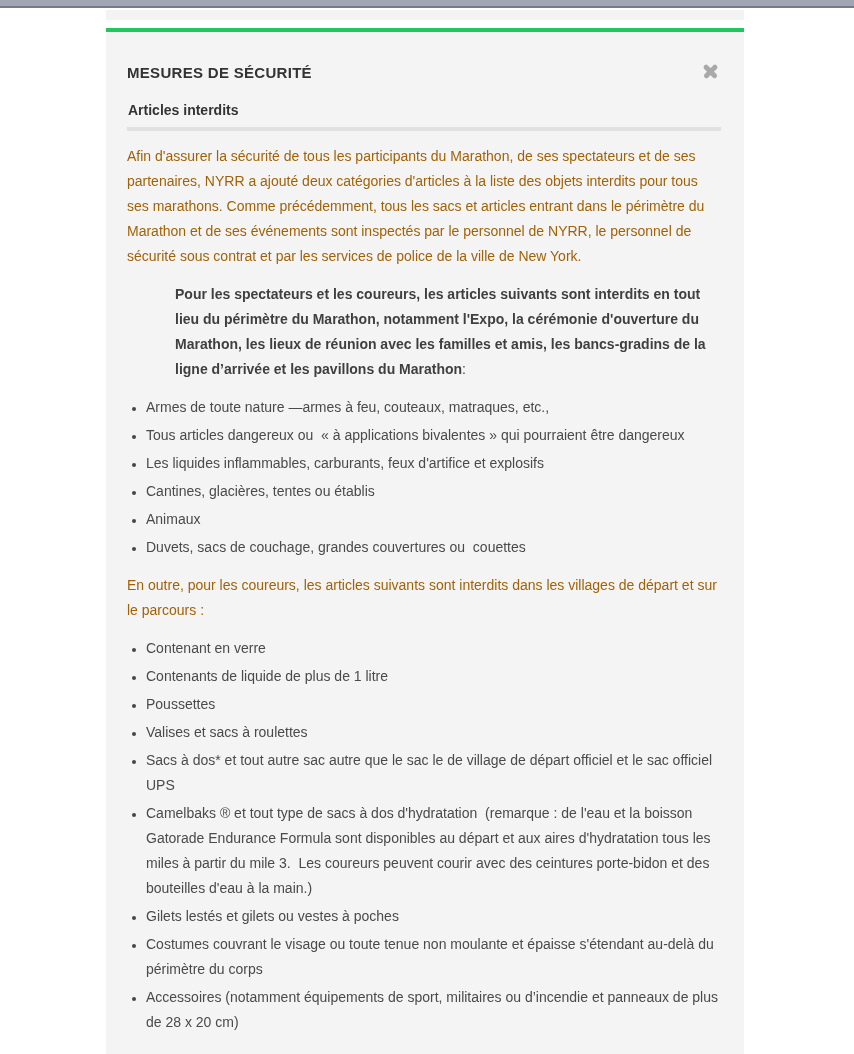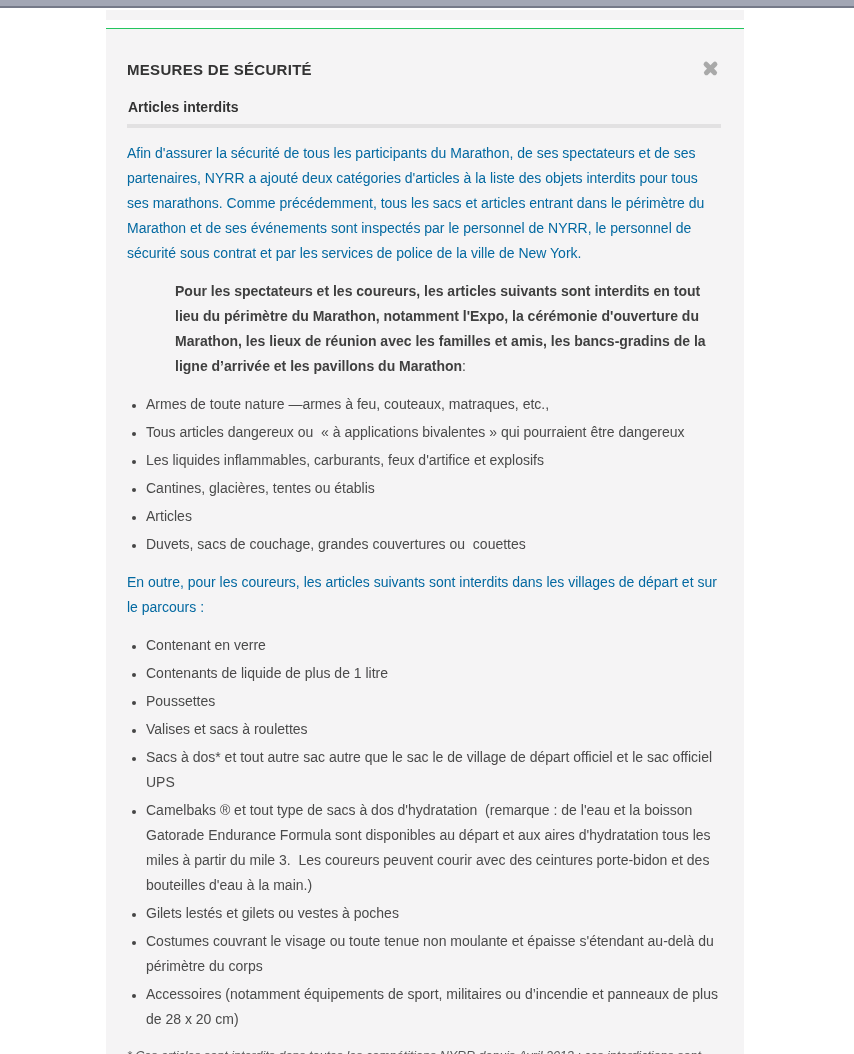--- a/index.html
+++ b/index.html
@@ -18,21 +18,21 @@
   }
   .page-strip {
     position: absolute; left: 106px; top: 10px;
     width: 638px; height: 10px;
     background: #f4f3f4;
   }
   .modal {
     position: absolute; left: 106px; top: 28px;
     width: 638px; height: 1026px;
     background: #f5f4f5;
-    border-top: 1px solid #22c55e;
+    border-top: 4px solid #22c55e;
     padding: 0 23px 0 21px;
   }
   .close-btn {
     position: absolute; top: 31px; right: 25px;
     width: 17px; height: 17px;
     cursor: pointer;
     background: none; border: none; padding: 0;
   }
   .close-btn .bar {
     position: absolute; left: 0; top: 6px;
@@ -53,21 +53,21 @@
     color: #333333;
   }
   .divider {
     border: none;
     border-top: 4px solid #e2e1e2;
     margin: 9px 0 0;
   }
   .body-par {
     margin: 13px 0 0;
     font-size: 14px; line-height: 25px;
-    color: #0369a1;
+    color: #a16207;
     white-space: pre-wrap;
   }
   .bold-par { font-weight: bold; color: #3f3f3f; margin-left: 48px; }
   .bold-par .colon { font-weight: normal; color: #4a4a4a; }
   .items-list {
     margin: 13px 0 0; padding-left: 19px;
     font-size: 14px; line-height: 25px;
     color: #4a4a4a;
     list-style: disc outside;
   }
@@ -102,21 +102,21 @@
 
   <p class="body-par">Afin d'assurer la sécurité de tous les participants du Marathon, de ses spectateurs et de ses partenaires, NYRR a ajouté deux catégories d'articles à la liste des objets interdits pour tous ses marathons. Comme précédemment, tous les sacs et articles entrant dans le périmètre du Marathon et de ses événements sont inspectés par le personnel de NYRR, le personnel de sécurité sous contrat et par les services de police de la ville de New York.</p>
 
   <p class="body-par bold-par"><span>Pour les spectateurs et les coureurs, les articles suivants sont interdits en tout lieu du périmètre du Marathon, notamment l'Expo, la cérémonie d'ouverture du Marathon, les lieux de réunion avec les familles et amis, les bancs-gradins de la ligne d’arrivée et les pavillons du Marathon</span><span class="colon">:</span></p>
 
   <ul class="items-list">
     <li>Armes de toute nature —armes à feu, couteaux, matraques, etc.,</li>
     <li>Tous articles dangereux ou  « à applications bivalentes » qui pourraient être dangereux</li>
     <li>Les liquides inflammables, carburants, feux d'artifice et explosifs</li>
     <li>Cantines, glacières, tentes ou établis</li>
-    <li>Articles</li>
+    <li>Animaux</li>
     <li>Duvets, sacs de couchage, grandes couvertures ou  couettes</li>
   </ul>
 
   <p class="body-par">En outre, pour les coureurs, les articles suivants sont interdits dans les villages de départ et sur le parcours :</p>
 
   <ul class="items-list">
     <li>Contenant en verre</li>
     <li>Contenants de liquide de plus de 1 litre</li>
     <li>Poussettes</li>
     <li>Valises et sacs à roulettes</li>

